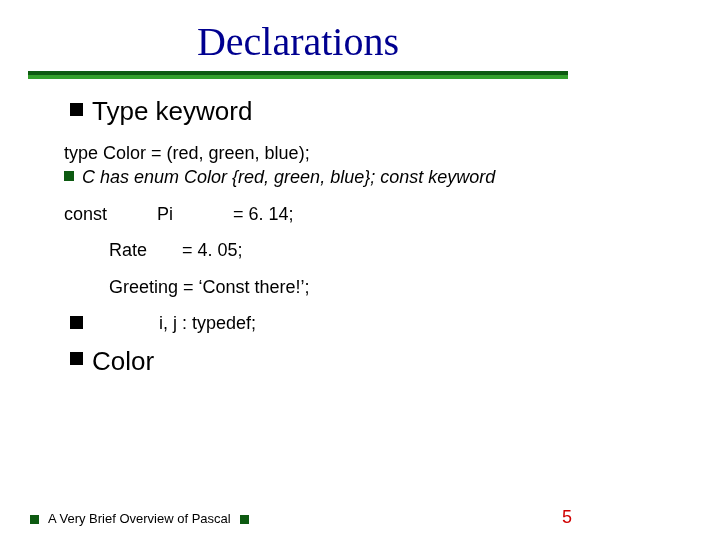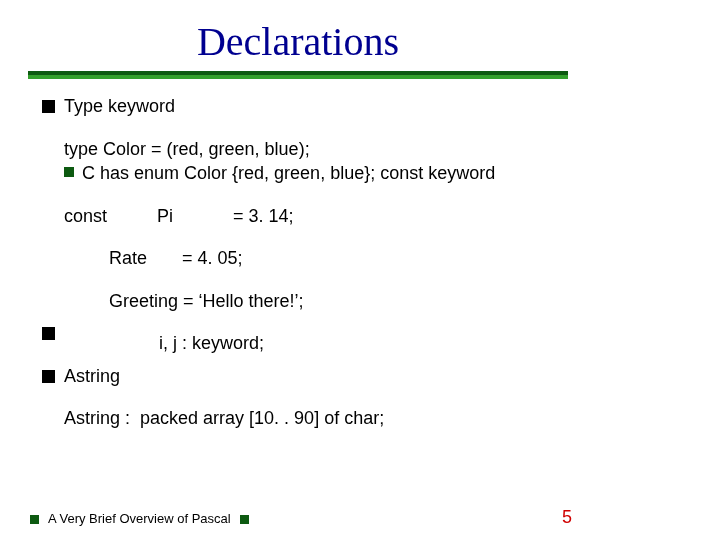--- a/index.html
+++ b/index.html
@@ -41,42 +41,44 @@
   }
   .content {
     padding: 6px 28px 0 42px;
     font-size: 17px;
     line-height: 1.25;
   }
   .b1 {
     position: relative;
     padding-left: 22px;
     margin-top: 10px;
-    font-size: 18px;
+    font-size: 26px;
+    margin-left: 28px;
   }
   .sq {
     position: absolute;
     left: 0;
     top: 0.30em;
     width: 13px;
     height: 13px;
   }
   .sq.big   { background: #000; }
   .sq.small { width: 10px; height: 10px; background: #0d5a11; }
   .sub {
     padding-left: 22px;
     font-size: 18px;
-    margin-top: 20px;
+    margin-top: 14px;
   }
   .b2 {
     position: relative;
     padding-left: 18px;
     margin-left: 22px;
     font-size: 18px;
     margin-top: 2px;
+    font-style: italic;
   }
   .footer {
     position: absolute;
     bottom: 14px;
     left: 0;
     right: 0;
     text-align: left;
     font-size: 13px;
     color: #000;
     padding-left: 24px;
@@ -114,34 +116,33 @@
     <div class="b1">
       <span class="sq big"></span>
       <span>Type keyword</span>
     </div>
     <div class="sub pre">type Color = (red, green, blue);</div>
     <div class="b2">
       <span class="sq small"></span>
       <span>C has  enum Color {red, green, blue}; const keyword</span>
     </div>
 
-    <div class="sub pre">const          Pi            = 3. 14;</div>
+    <div class="sub pre">const          Pi            = 6. 14;</div>
     <div class="sub pre">         Rate       = 4. 05;</div>
-    <div class="sub pre">         Greeting = ‘Hello there!’;</div>
+    <div class="sub pre">         Greeting = ‘Const there!’;</div>
 
     <div class="b1">
       <span class="sq big"></span>
     </div>
-    <div class="sub pre">                   i, j : keyword;</div>
+    <div class="sub pre">                   i, j : typedef;</div>
 
     <div class="b1">
       <span class="sq big"></span>
-      <span>Astring</span>
+      <span>Color</span>
     </div>
-    <div class="sub pre">Astring :  packed array [10. . 90] of char;</div>
 
   </div>
 
   <div class="footer">
     <span class="fsq"></span>
     <span>A Very Brief Overview of Pascal</span>
     <span class="fsq"></span>
   </div>
 
   <div class="pagenum">5</div>

